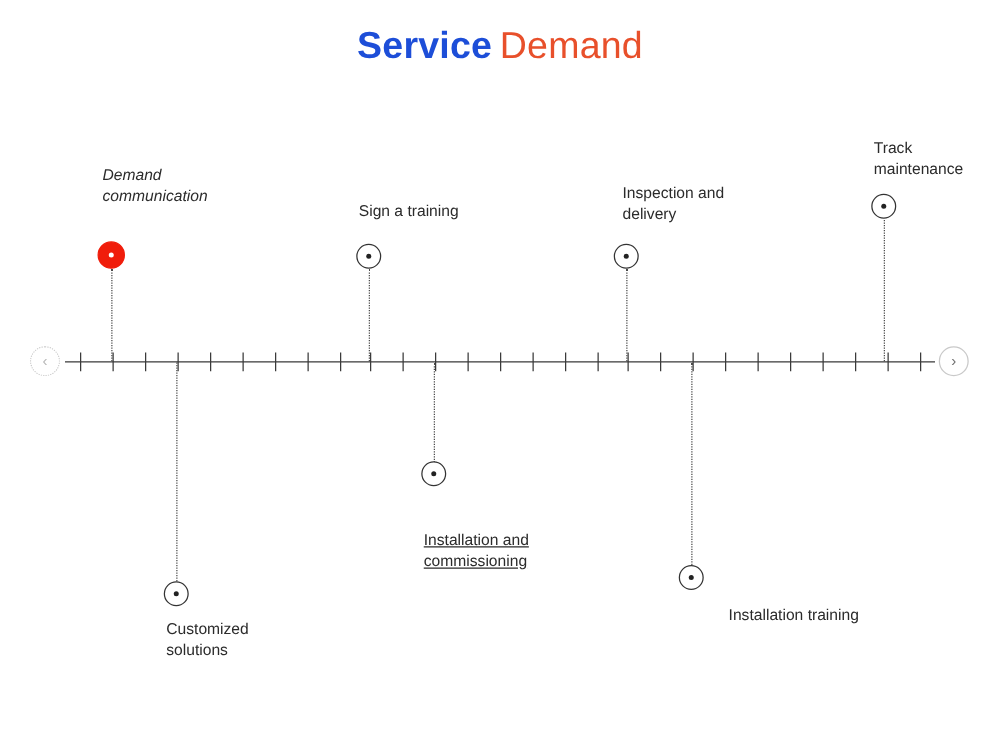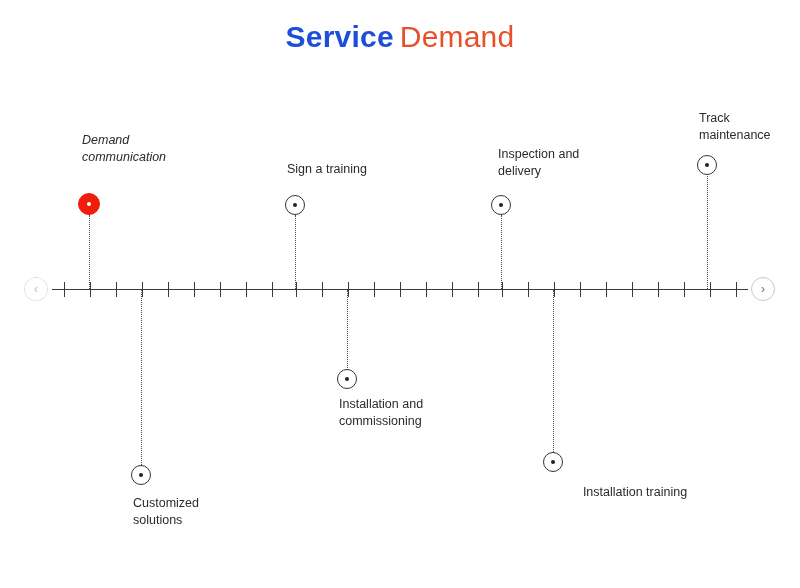--- a/index.html
+++ b/index.html
@@ -187,21 +187,21 @@
 <div class="connector" style="left:295px; top:215px; height:74px;"></div>
 <div class="node" style="left:285px; top:195px;">
   <span class="dot"></span>
 </div>
 <div class="node-label" style="left:287px; top:161px; width:150px;">Sign a training</div>
 
 <div class="connector" style="left:347px; top:290px; height:80px;"></div>
 <div class="node" style="left:337px; top:369px;">
   <span class="dot"></span>
 </div>
-<div class="node-label" style="left:339px; top:396px; width:170px;">Installation and
+<div class="node-label" style="left:339px; top:424px; width:170px;text-decoration:underline;">Installation and
 commissioning</div>
 
 <div class="connector" style="left:501px; top:215px; height:74px;"></div>
 <div class="node" style="left:491px; top:195px;">
   <span class="dot"></span>
 </div>
 <div class="node-label" style="left:498px; top:146px; width:160px;">Inspection and
 delivery</div>
 
 <div class="connector" style="left:553px; top:290px; height:162px;"></div>

